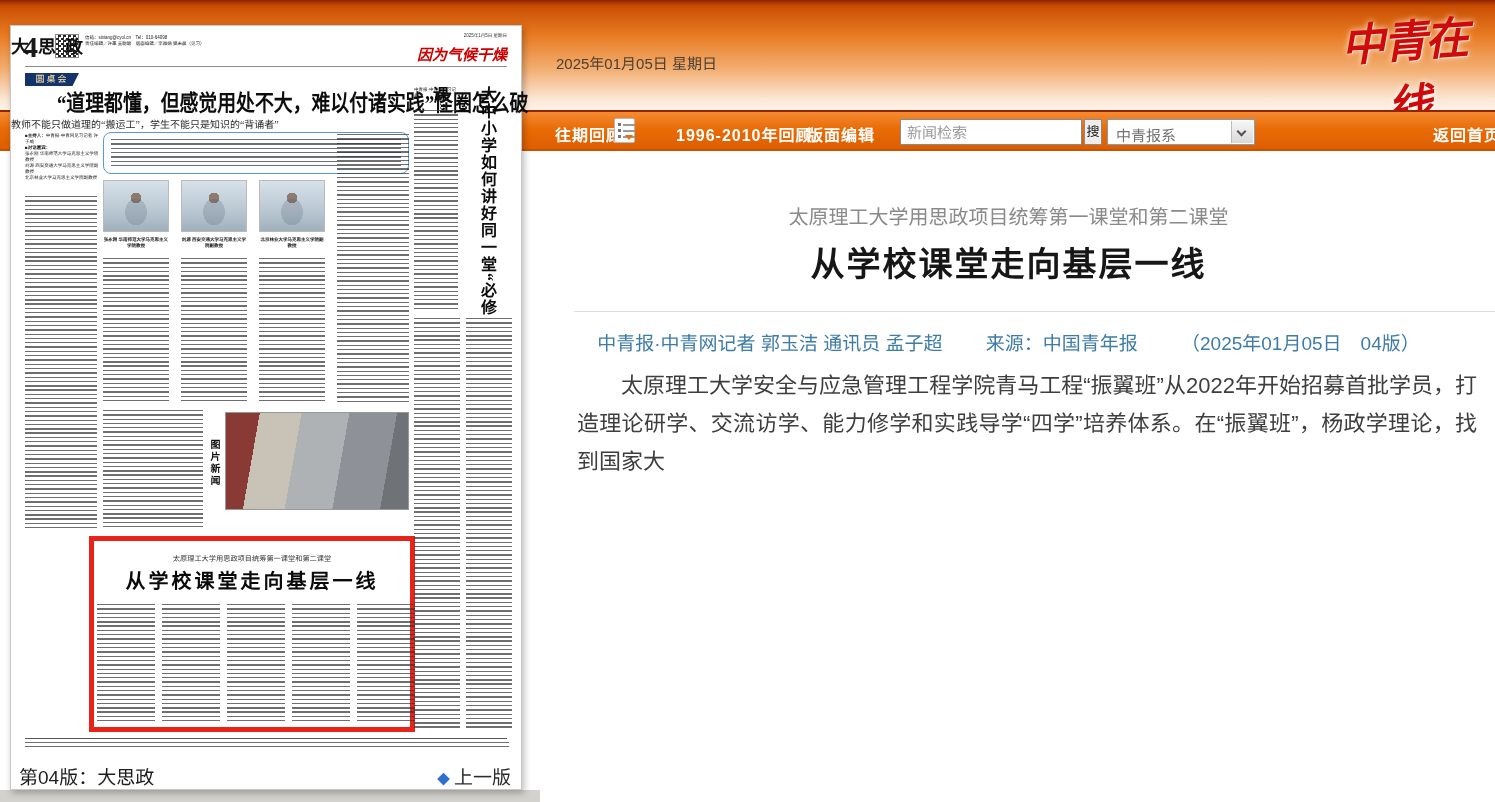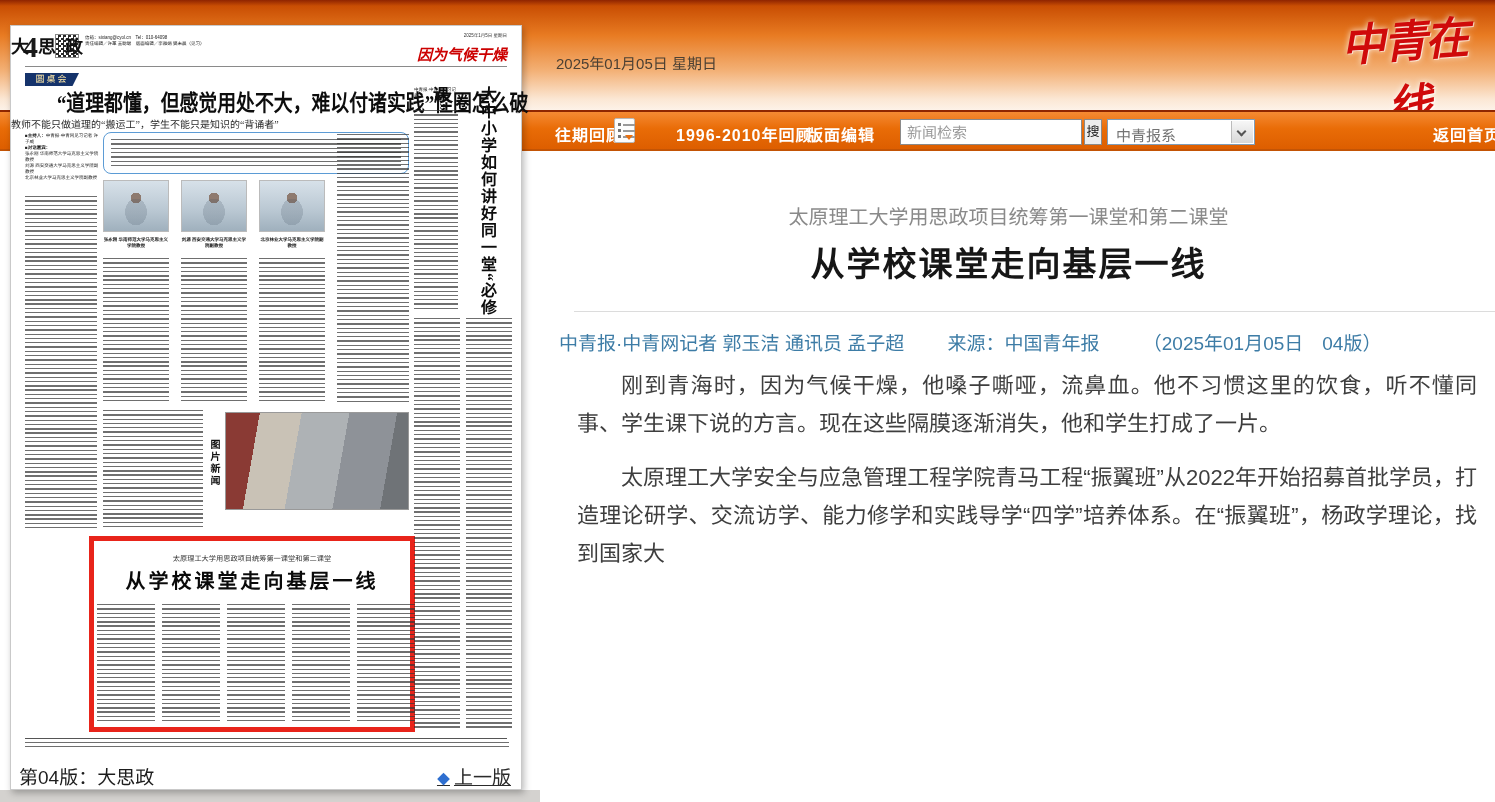--- a/index.html
+++ b/index.html
@@ -95,31 +95,31 @@
     color:#333; transform:scale(.9); }
   #red-box .headline { position:absolute; left:0; right:0; top:24px; text-align:center;
     font-size:20px; font-weight:bold; letter-spacing:3px; color:#0a0a0a; }
 
   #vert-headline { left:452px; top:60px; width:48px; height:240px; writing-mode:vertical-rl;
     font-size:16px; font-weight:bold; color:#0c0c0c; letter-spacing:1px; line-height:48px; }
   #np-byline2 { left:403px; top:60px; width:46px; }
   #np-bottomline { left:14px; right:14px; top:712px; border-top:1px solid #555; }
 
   #panel-footer-page { left:8px; top:736px; font-size:19px; color:#1d1d1d; }
-  #panel-footer-prev { right:10px; top:736px; font-size:19px; color:#2b2b2b; cursor:pointer;text-decoration:underline; }
+  #panel-footer-prev { right:10px; top:736px; font-size:19px; color:#2b2b2b; cursor:pointer; }
   #prev-icon { color:#2e6fd0; font-size:13px; margin-right:4px; }
 
   
   #article-frame { position:absolute; left:540px; top:151px; width:955px; height:651px;
     background:#fff; overflow:hidden; z-index:2; }
   #article-kicker { left:0; right:18px; top:50px; text-align:center; font-size:20px; color:#8a8a8a; }
   #article-title { left:0; right:18px; top:86px; text-align:center; font-size:34px; font-weight:bold;
     color:#161616; letter-spacing:2px; }
   #article-hr { left:34px; right:0; top:160px; border-top:1px solid #dcdcdc; }
-  #article-byline { left:0; right:18px; top:177px; font-size:19px; color:#3d7ca6; }
+  #article-byline { left:0; right:18px; top:177px; text-align:center; font-size:19px; color:#3d7ca6; }
   #article-byline span { margin:0 19px; }
   #article-body { left:37px; top:216px; width:900px; font-size:22px; line-height:38px; color:#3e3e3e;
     text-align:justify; }
   #article-body p { text-indent:2em; margin-bottom:16px; }
 </style>
 </head>
 <body>
 
 <div id="top-banner">
   <div id="date-line">2025年01月05日 星期日</div>
@@ -236,16 +236,15 @@
 <div id="article-frame">
   <div class="abs" id="article-kicker">太原理工大学用思政项目统筹第一课堂和第二课堂</div>
   <div class="abs" id="article-title">从学校课堂走向基层一线</div>
   <div class="abs" id="article-hr"></div>
   <div class="abs" id="article-byline">
     <span>中青报·中青网记者 郭玉洁 通讯员 孟子超</span>
     <span>来源：中国青年报</span>
     <span>（2025年01月05日　04版）</span>
   </div>
   <div class="abs" id="article-body">
-      <p>刚到青海时，因为气候干燥，他嗓子嘶哑，流鼻血。他不习惯这里的饮食，听不懂同事、学生课下说的方言。现在这些隔膜逐渐消失，他和学生打成了一片。</p>
       <p>太原理工大学安全与应急管理工程学院青马工程“振翼班”从2022年开始招募首批学员，打造理论研学、交流访学、能力修学和实践导学“四学”培养体系。在“振翼班”，杨政学理论，找到国家大</p>
     </div>
 </div>
 
 </body></html>

